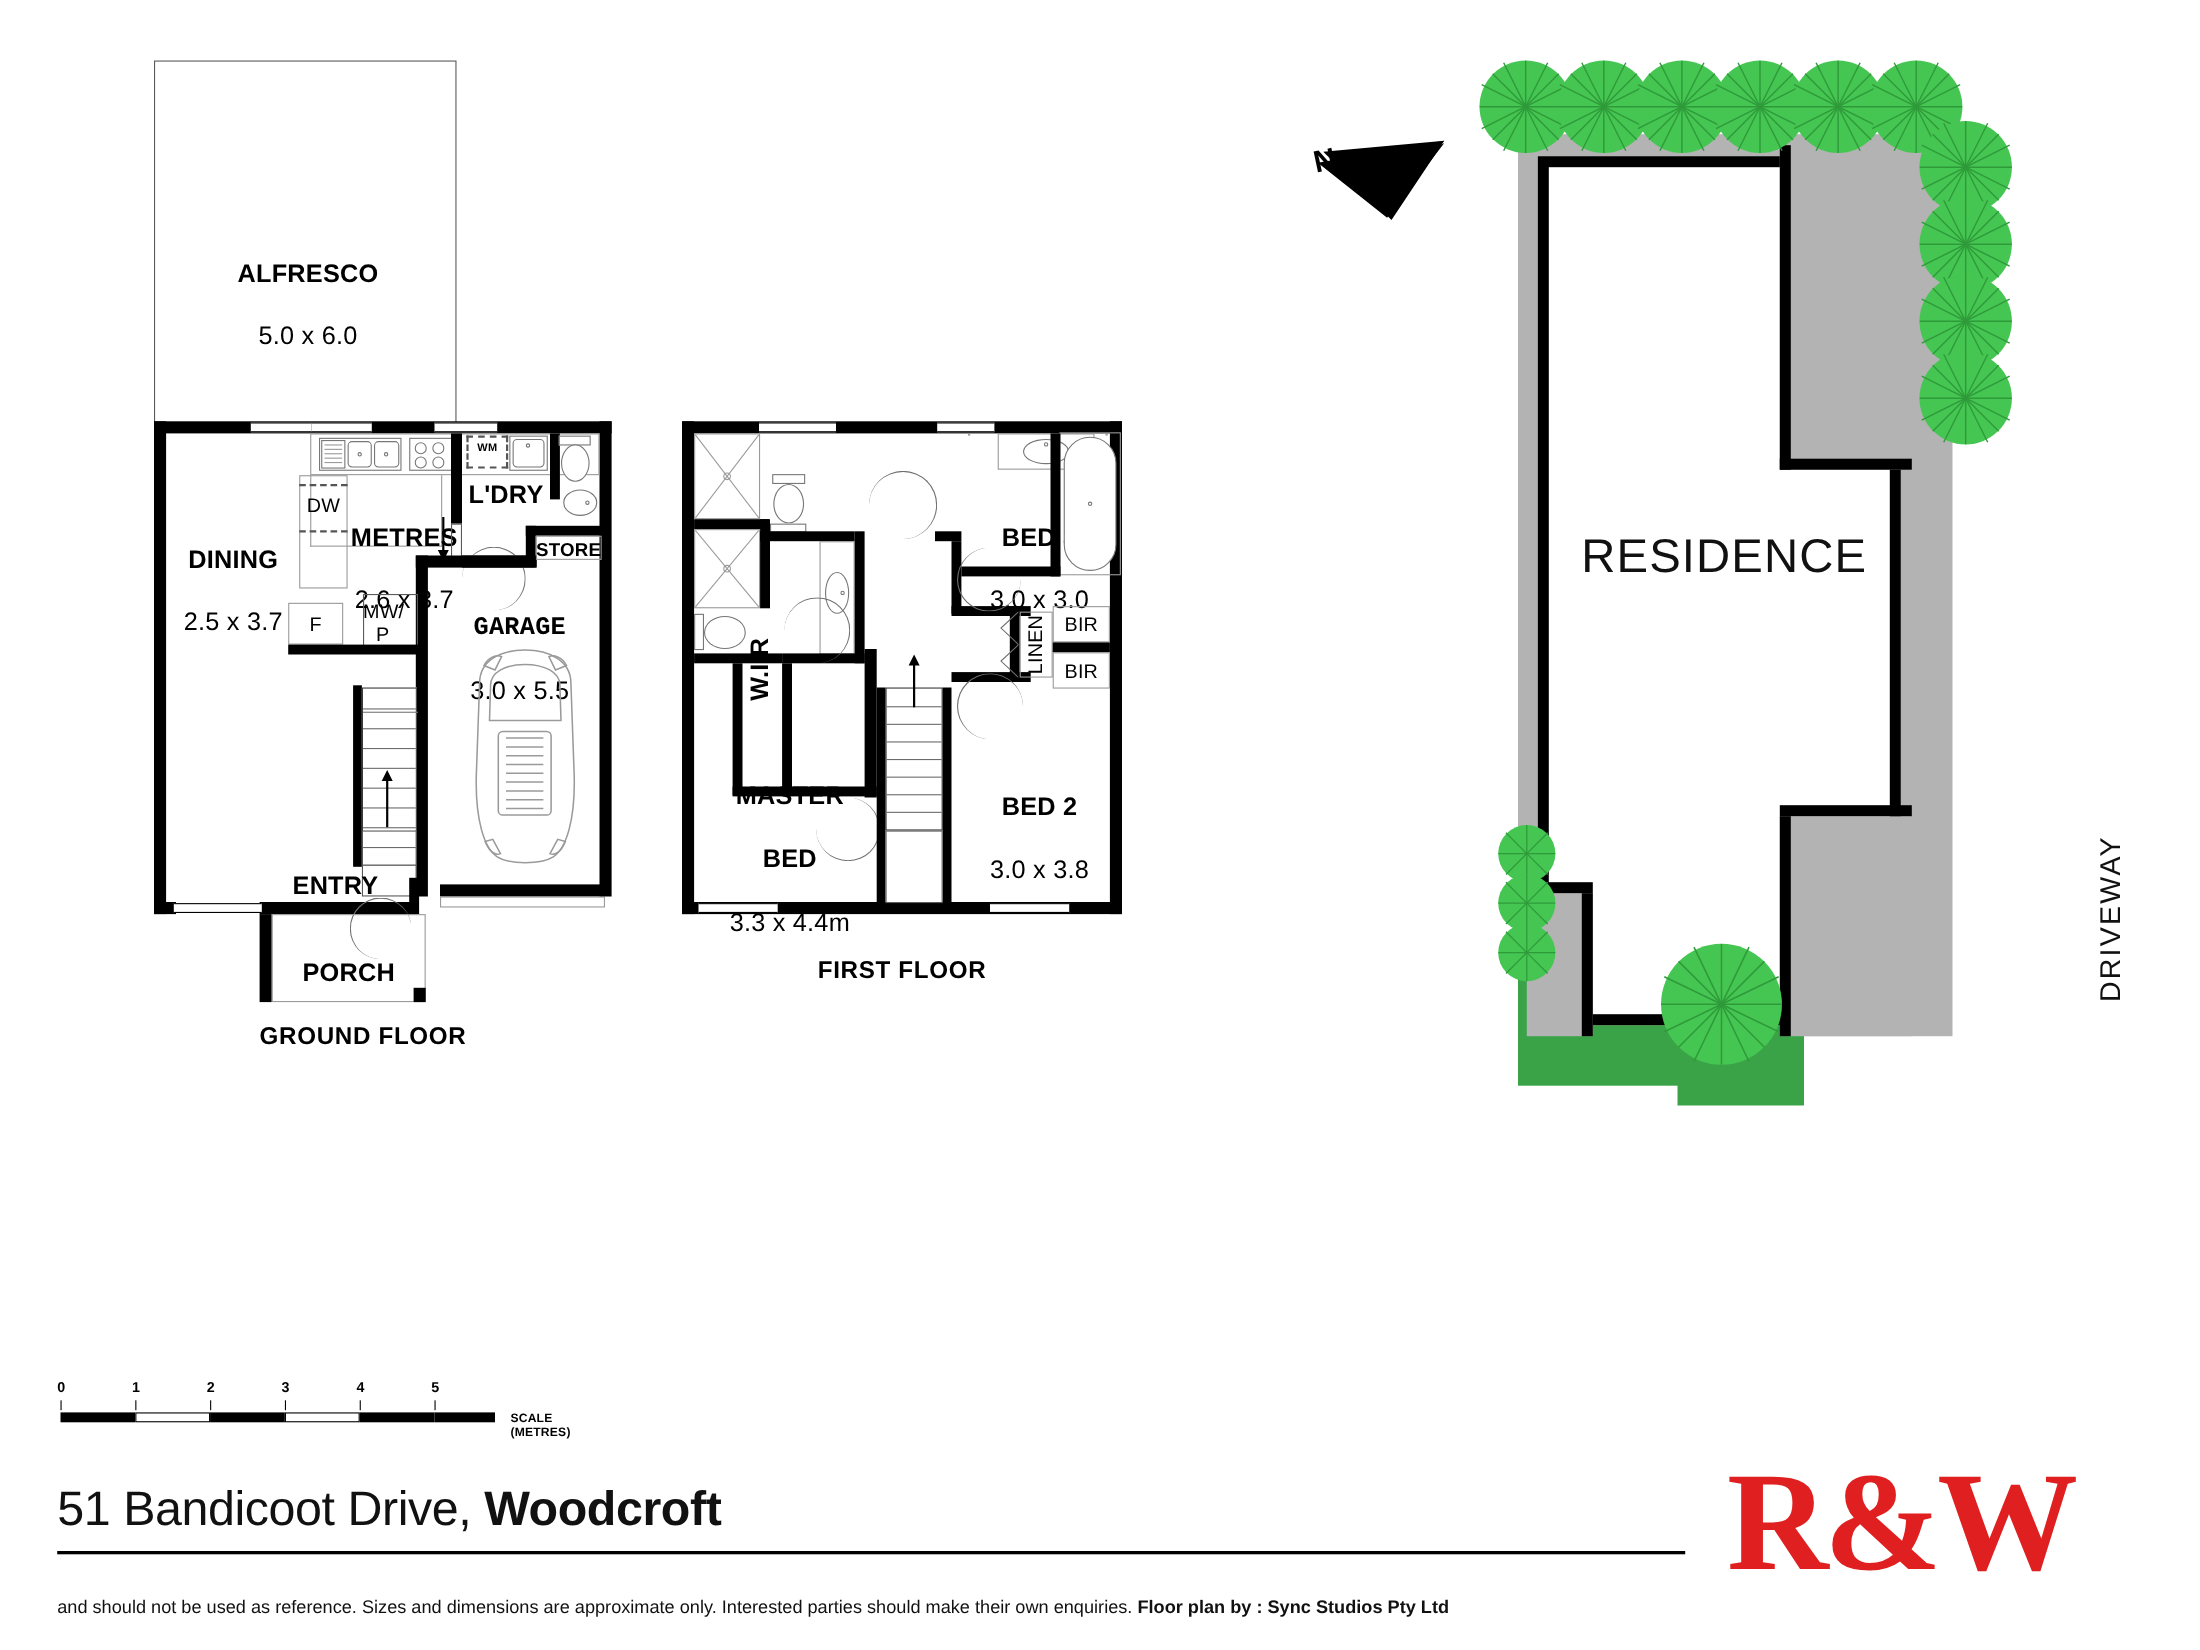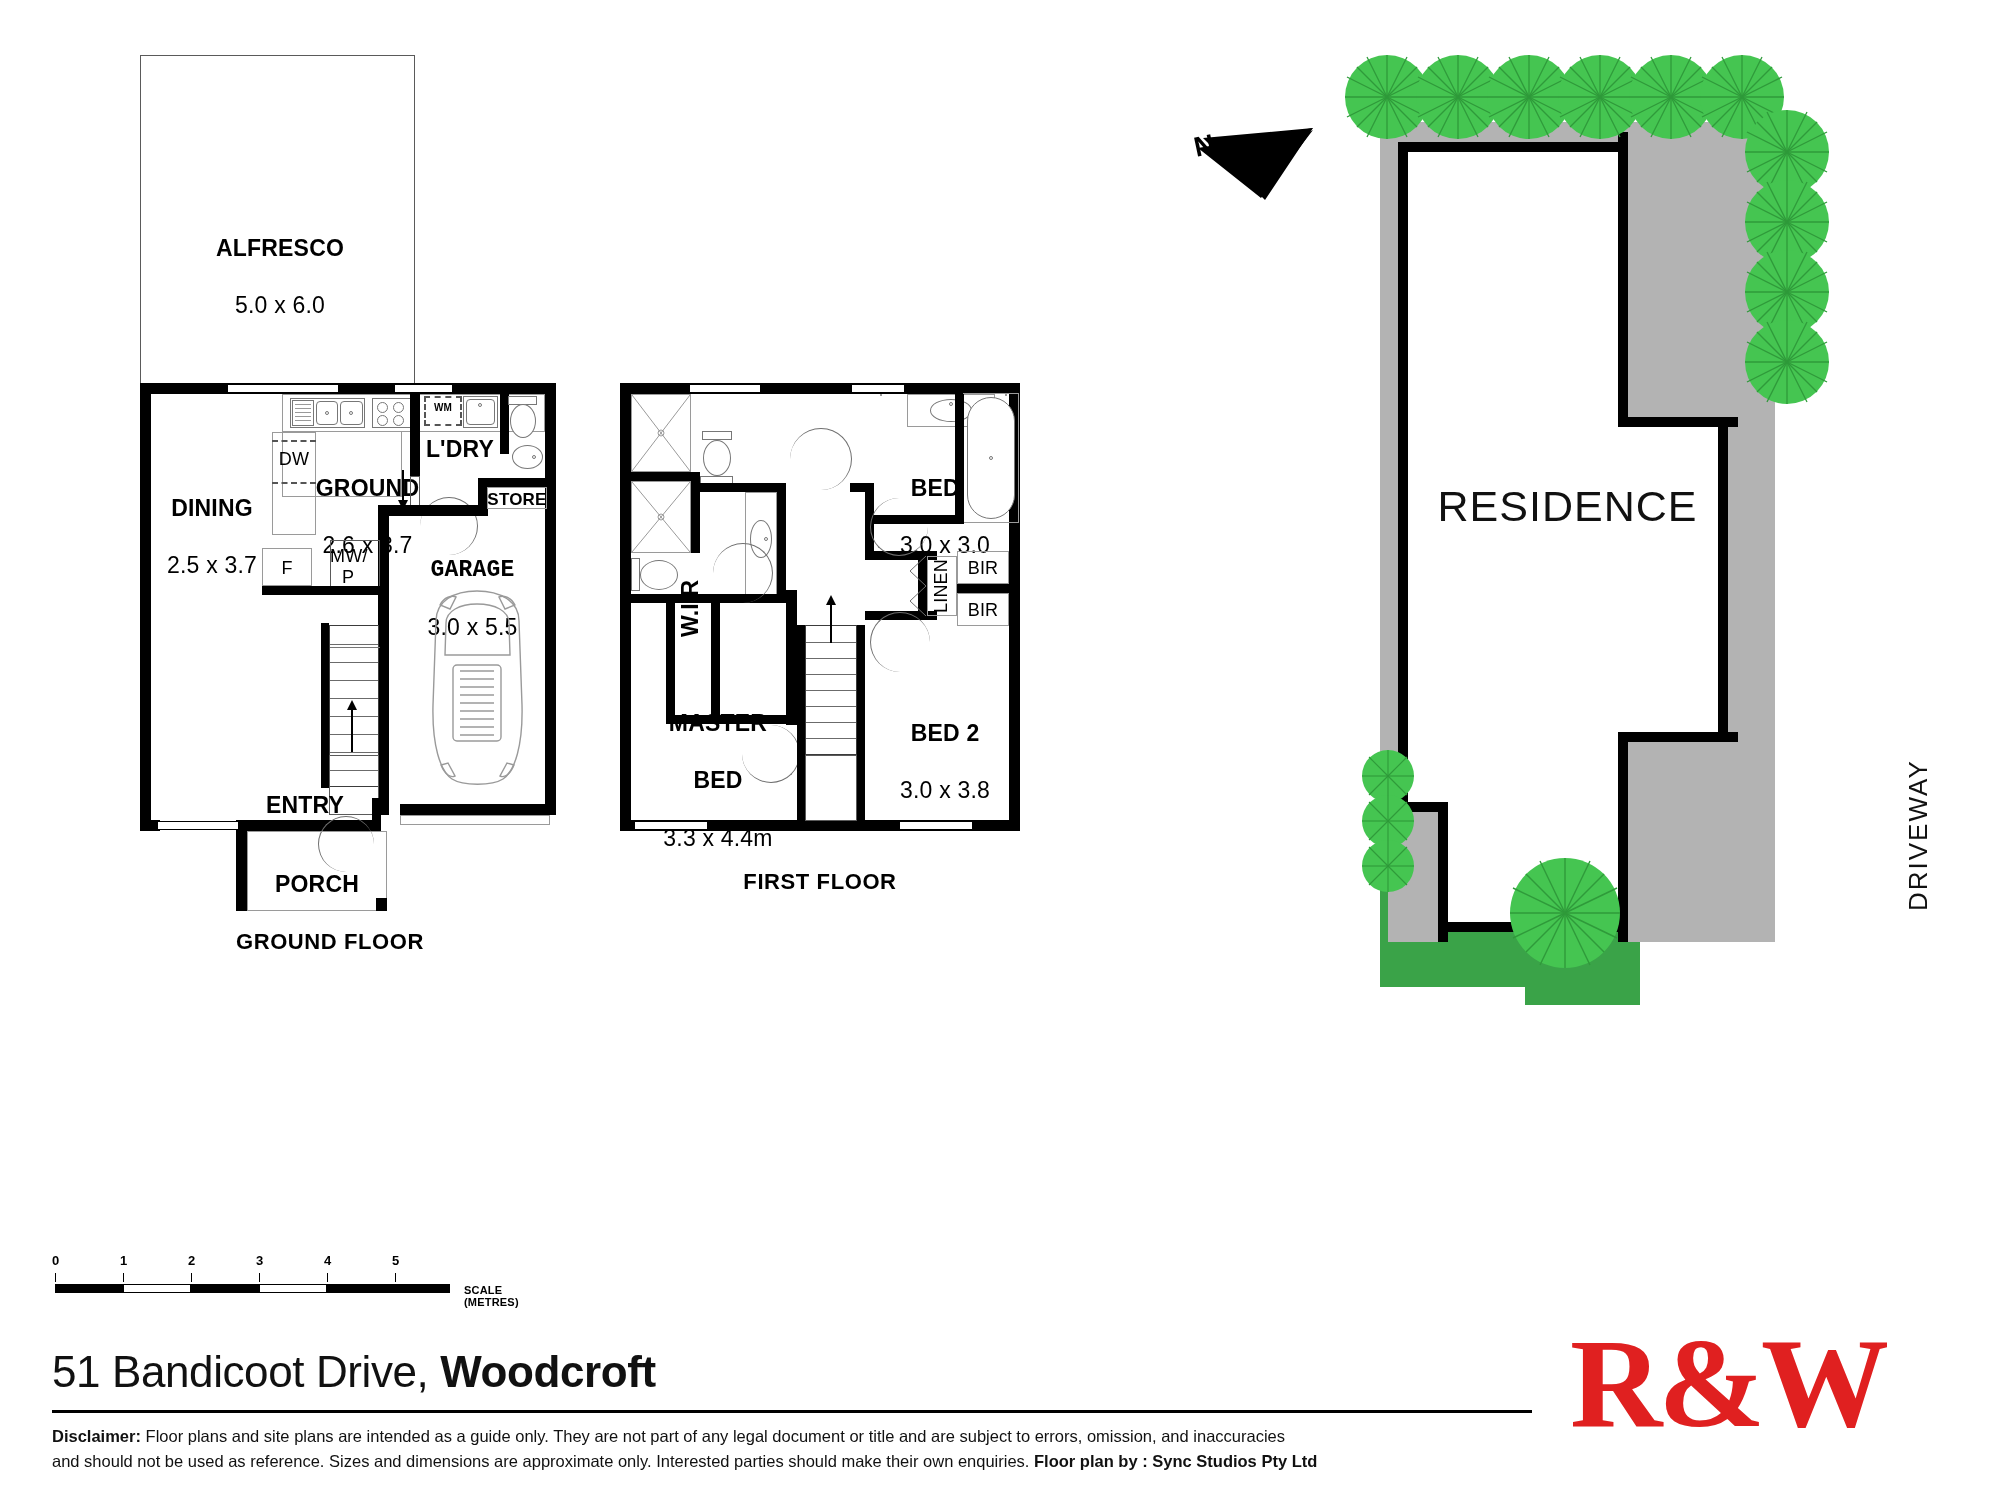--- a/index.html
+++ b/index.html
@@ -125,21 +125,21 @@
 
     <div class="dash" style="left:272px;top:440px;width:44px;height:44px;background:transparent;border-left:none;border-right:none;"></div>
     <div class="lbl small" style="left:272px;top:448px;width:44px;font-weight:normal;">DW</div>
 
     <div class="lbl big" style="left:152px;top:465px;width:120px;">
       <span style="font-weight:bold;">DINING</span><br>
       <span>2.5 x 3.7</span>
     </div>
 
     <div class="lbl big" style="left:310px;top:445px;width:115px;">
-      <span style="font-weight:bold;">GROUND</span><br>
+      <span style="font-weight:bold;">METRES</span><br>
       <span>2.6 x 3.7</span>
     </div>
 
     <div class="abs" style="left:398px;top:470px;width:10px;height:40px;">
       <div style="position:absolute;left:4px;top:0;width:1.5px;height:32px;background:#000;"></div>
       <div style="position:absolute;left:0;top:30px;width:0;height:0;border-left:5px solid transparent;border-right:5px solid transparent;border-top:10px solid #000;"></div>
     </div>
 
     <div class="wall" style="left:410px;top:394px;width:10px;height:82px;"></div>
     <div class="thin" style="left:410px;top:476px;width:10px;height:36px;"></div>
@@ -705,22 +705,19 @@
     <div class="scalebar-seg" style="left:343px;top:31px;width:55px;background:#000;"></div>
 
     <div class="sc-cap" style="left:412px;top:31px;">SCALE (METRES)</div>
   </div>
 
   <div class="addr" style="left:52px;top:1347px;width:1100px;">
     <span>51 Bandicoot Drive, </span><b>Woodcroft</b>
   </div>
   <div id="title-line" style="left:52px;top:1410px;width:1480px;"></div>
 
-  <div class="disc" style="left:52px;top:1425px;width:1500px;">
-    <b>Disclaimer:</b><span> Floor plans and site plans are intended as a guide only. They are not part of any legal document or title and are subject to errors, omission, and inaccuracies</span>
-  </div>
   <div class="disc" style="left:52px;top:1450px;width:1500px;">
     <span>and should not be used as reference. Sizes and dimensions are approximate only. Interested parties should make their own enquiries. </span><b>Floor plan by : </b><b>Sync Studios Pty Ltd</b>
   </div>
 
   <div class="rw" style="left:1570px;top:1310px;">R&amp;W</div>
 
 </div>
 
 </body></html>

